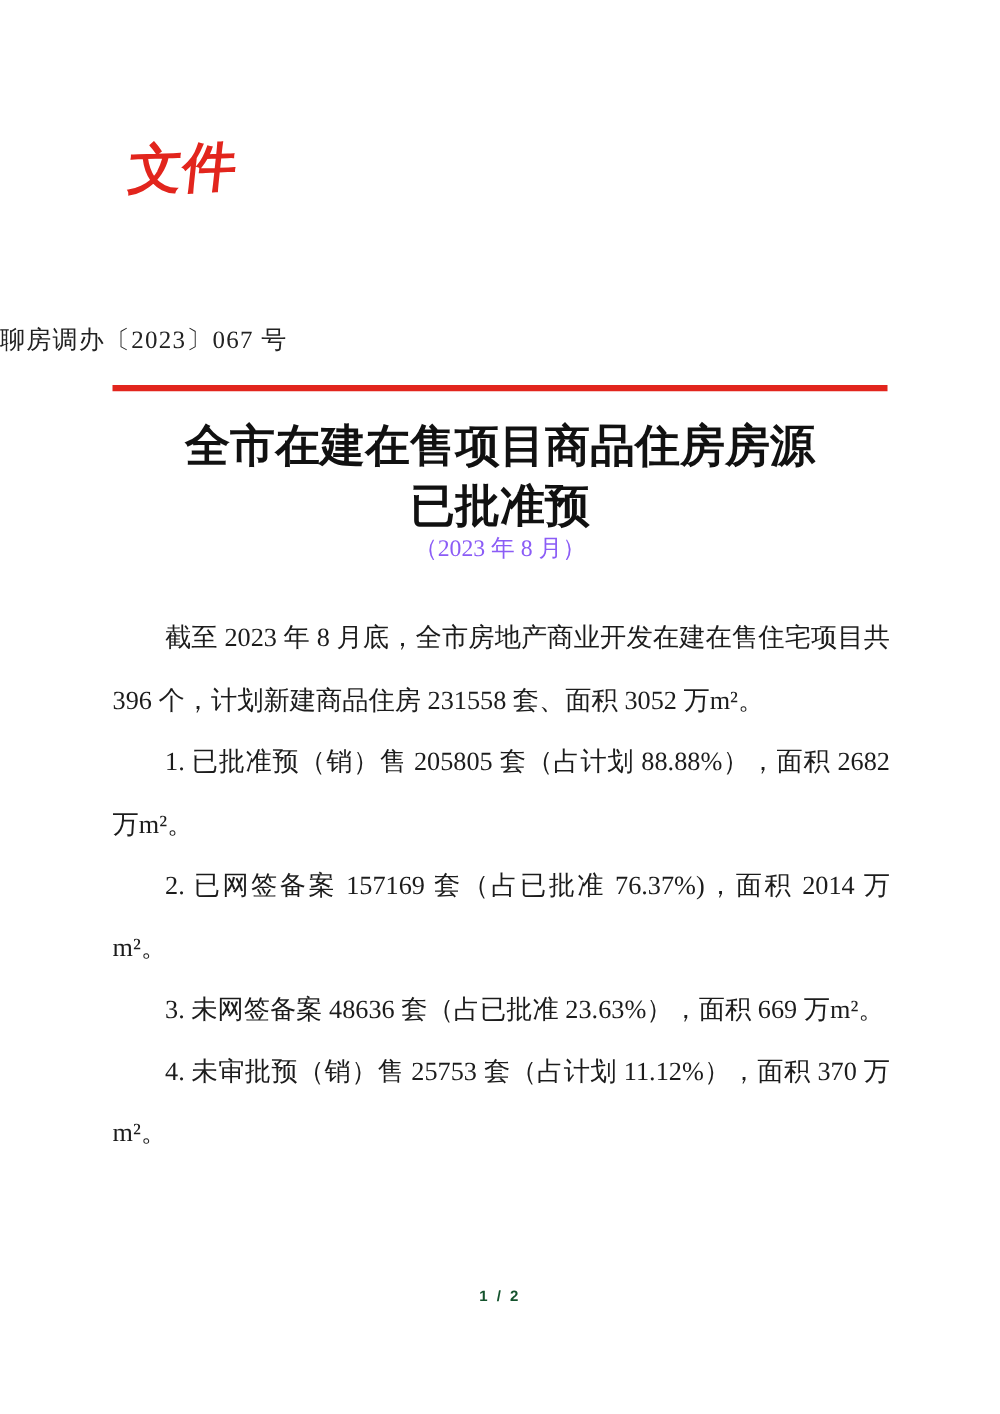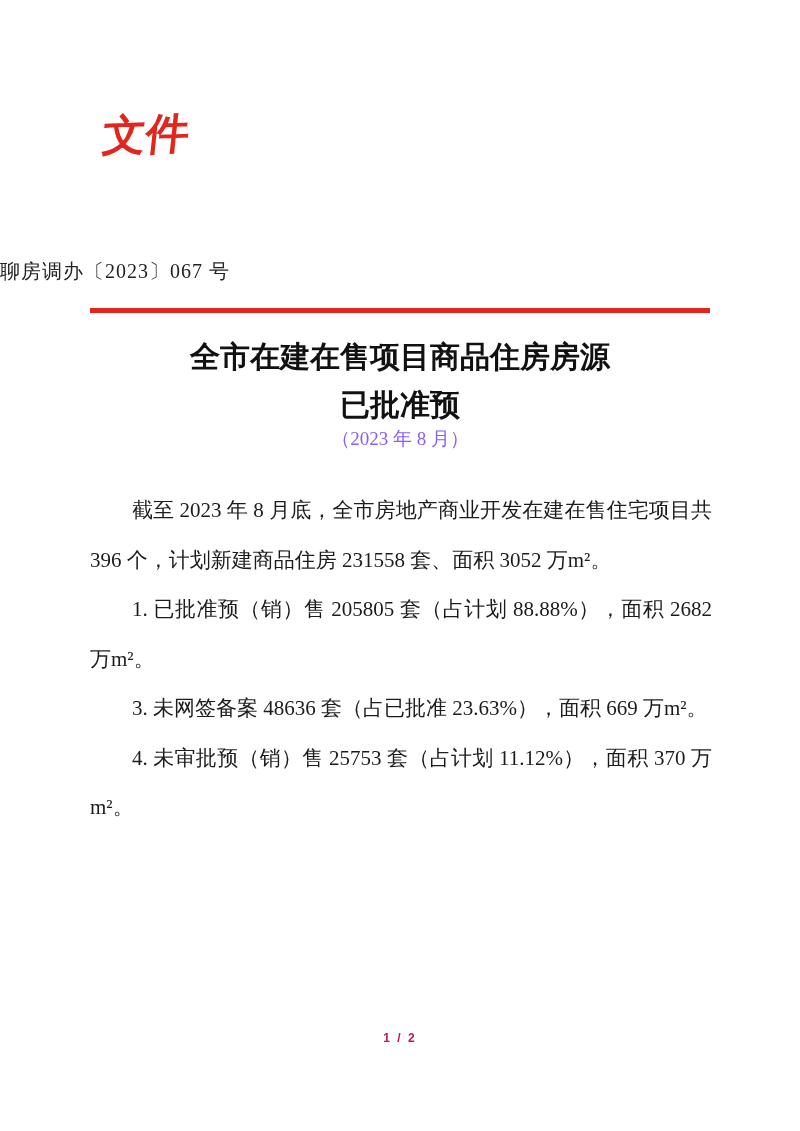--- a/index.html
+++ b/index.html
@@ -78,21 +78,21 @@
 
   
   .doc-title {
     position: absolute;
     top: 333px;
     left: 0;
     width: 100%;
     text-align: center;
     font-family: "Liberation Sans", "DejaVu Sans", sans-serif;
     font-weight: bold;
-    font-size: 30px;
+    font-size: 36px;
     line-height: 48px;
     color: #111;
   }
 
   .date-line {
     position: absolute;
     top: 426px;
     left: 0;
     width: 100%;
     text-align: center;
@@ -124,21 +124,21 @@
     left: 0;
     width: 100%;
     text-align: center;
   }
 
   .page-indicator {
     font-family: "Liberation Sans", "DejaVu Sans", sans-serif;
     font-weight: bold;
     font-size: 12px;
     letter-spacing: 2px;
-    color: #be185d;
+    color: #14532d;
   }
 </style>
 </head>
 <body>
 
 <div class="page">
 
   <header class="doc-header">
     <div class="doc-label">文件</div>
   </header>
@@ -150,20 +150,21 @@
   <h1 class="doc-title">
     <div>全市在建在售项目商品住房房源</div>
     <div>已批准预</div>
   </h1>
 
   <div class="date-line">（2023 年 8 月）</div>
 
   <main class="doc-body">
     <p>截至 2023 年 8 月底，全市房地产商业开发在建在售住宅项目共 396 个，计划新建商品住房 231558 套、面积 3052 万m²。</p>
     <p>1. 已批准预（销）售 205805 套（占计划 88.88%），面积 2682 万m²。</p>
+    <p>2. 已网签备案 157169 套（占已批准 76.37%)，面积 2014 万m²。</p>
     <p>3. 未网签备案 48636 套（占已批准 23.63%），面积 669 万m²。</p>
     <p>4. 未审批预（销）售 25753 套（占计划 11.12%），面积 370 万m²。</p>
   </main>
 
   <footer class="doc-footer">
     <span class="page-indicator">1 / 2</span>
   </footer>
 
 </div>
 

